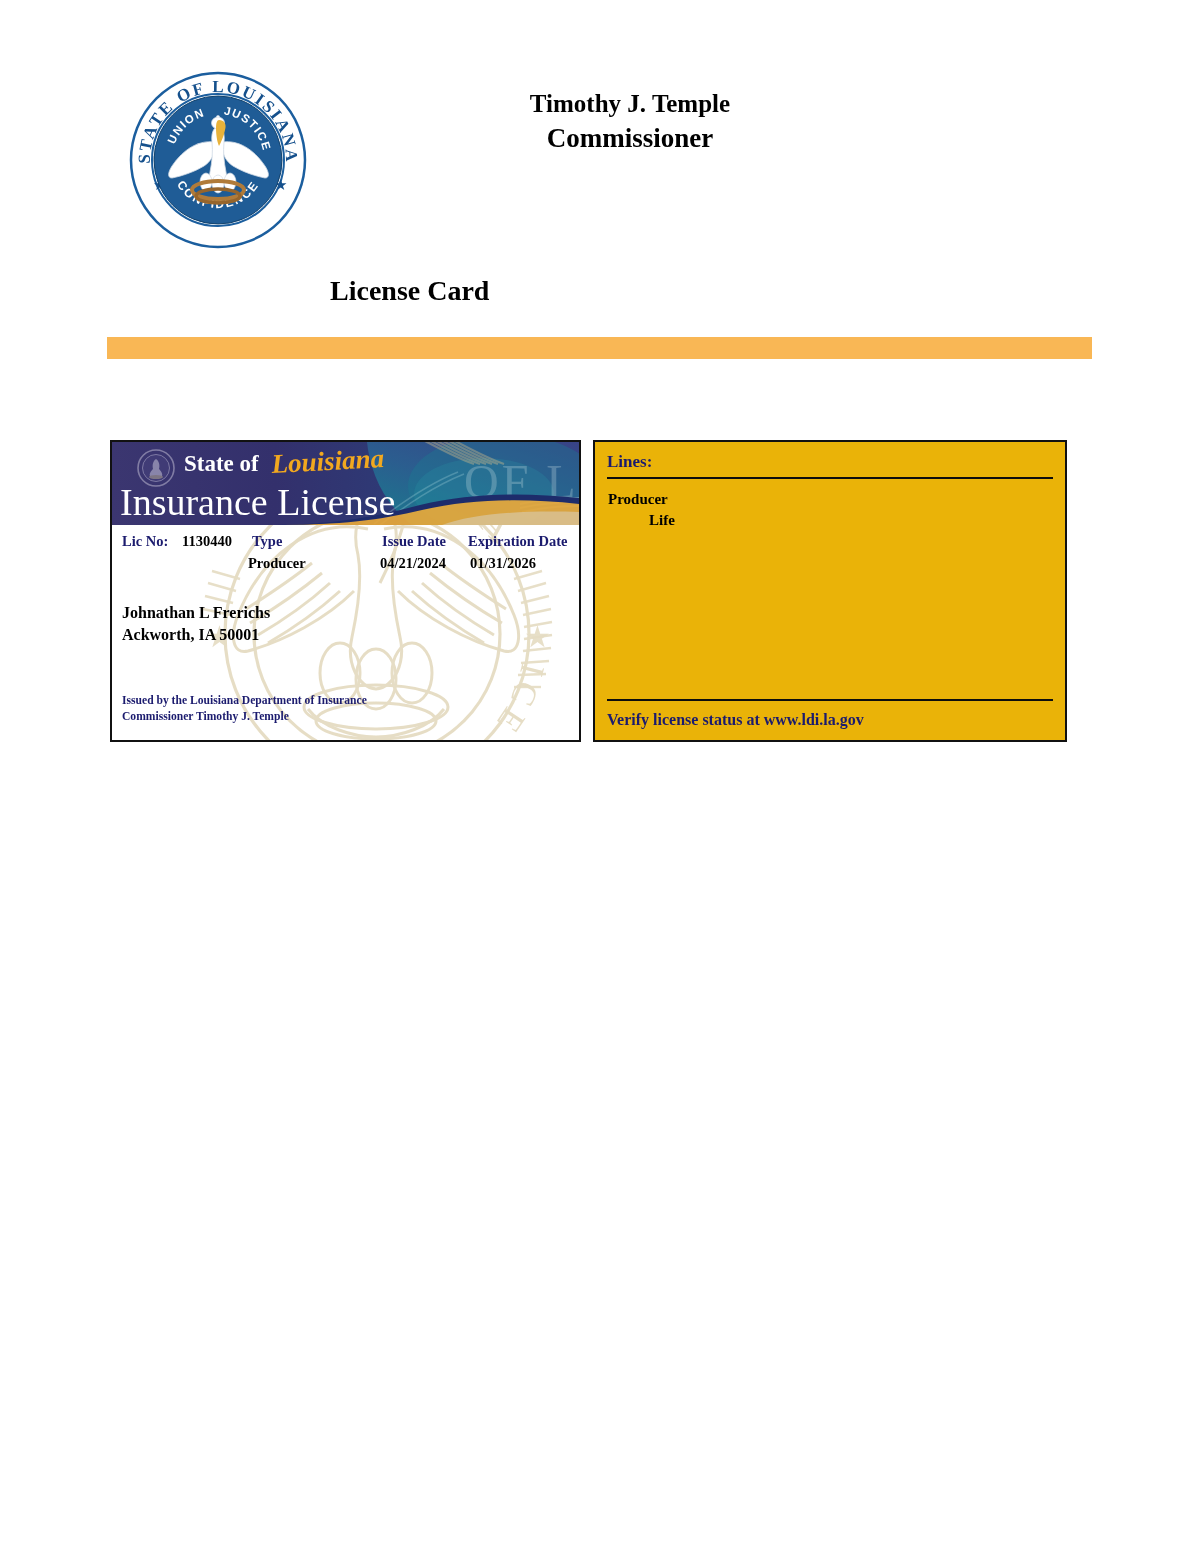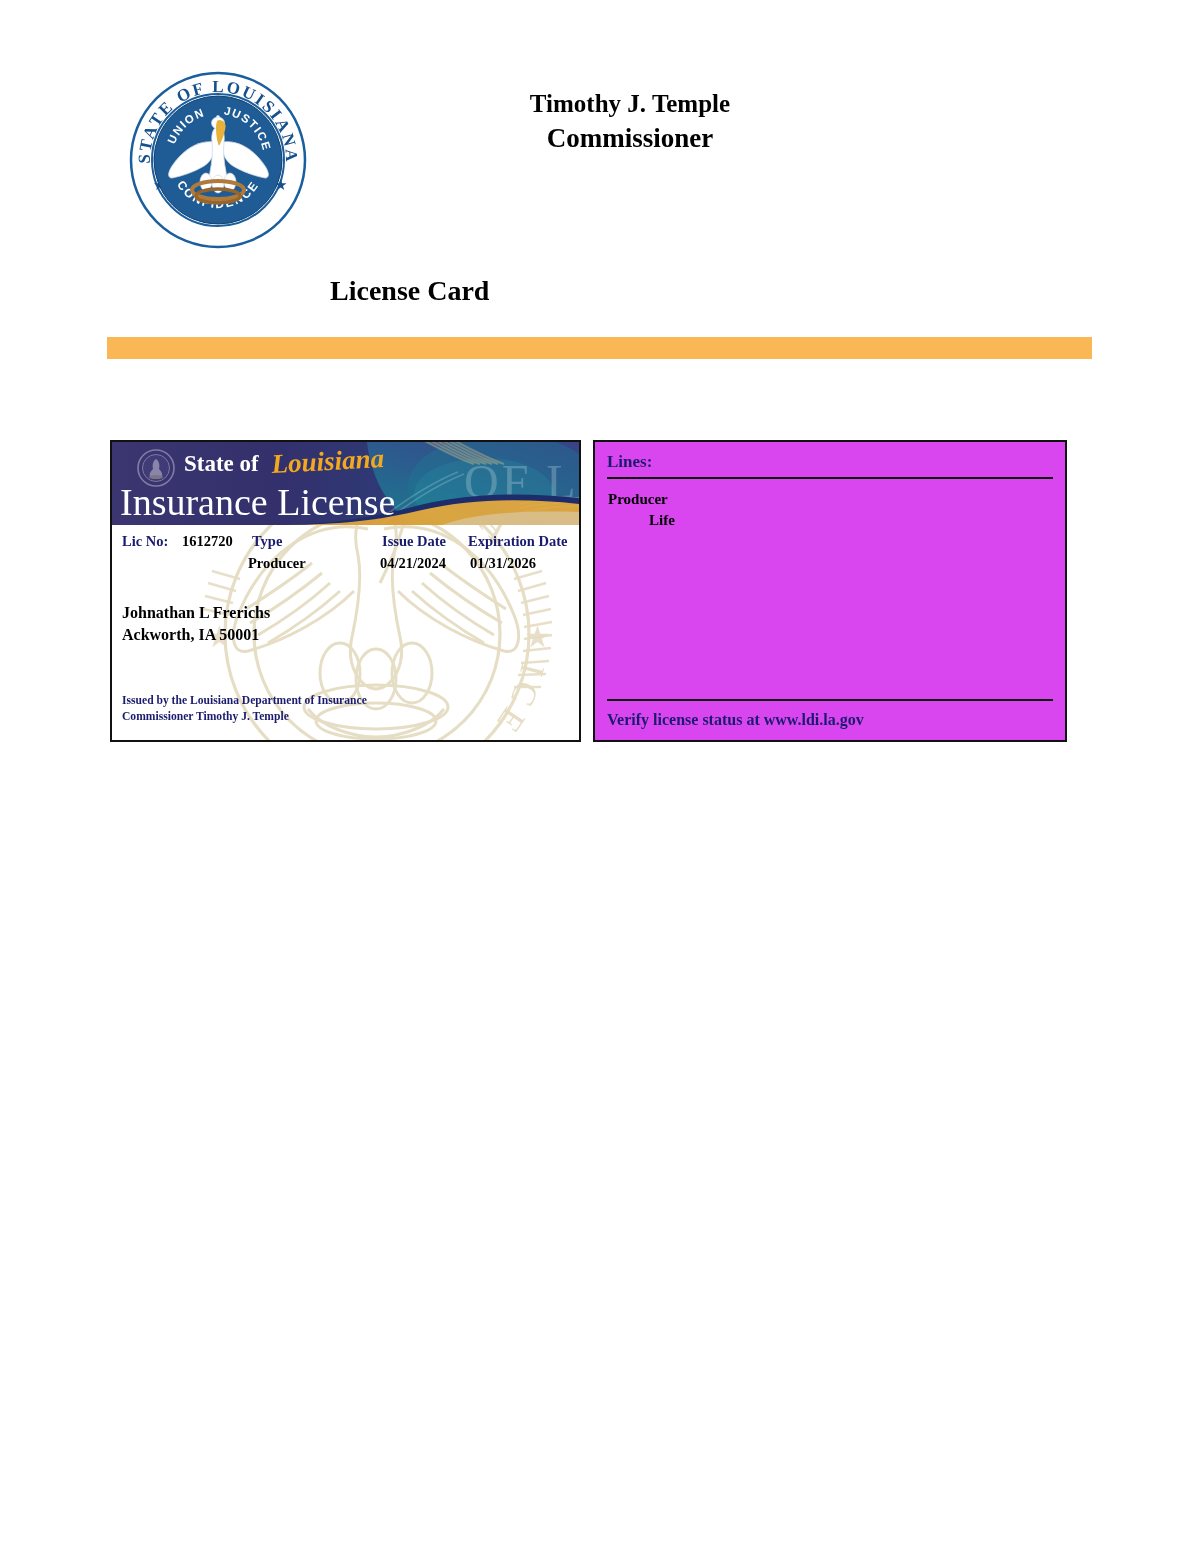--- a/index.html
+++ b/index.html
@@ -173,21 +173,21 @@
   }
 
   
   .lines-panel {
     position: absolute;
     left: 593px;
     top: 0;
     width: 474px;
     height: 302px;
     border: 2px solid #111111;
-    background: #d946ef;
+    background: #eab308;
     box-sizing: border-box;
     padding: 0;
   }
   .lines-inner {
     position: relative;
     height: 100%;
     padding: 11px 12px 0 12px;
     box-sizing: border-box;
   }
   .lines-title {
@@ -439,21 +439,21 @@
             <ellipse cx="214" cy="248" rx="72" ry="22"></ellipse>
             <ellipse cx="214" cy="262" rx="60" ry="18"></ellipse>
             <path d="M 146,250 C 160,268 190,278 214,278 C 238,278 268,268 282,250"></path>
           </g>
         </svg>
       </div>
 
       <div class="card-content">
         <div class="field-grid">
           <span class="fg-licno navy">Lic No:</span>
-          <span class="fg-licval">1612720</span>
+          <span class="fg-licval">1130440</span>
           <span class="fg-typelbl navy">Type</span>
           <span class="fg-typeval">Producer</span>
           <span class="fg-isslbl navy">Issue Date</span>
           <span class="fg-issval">04/21/2024</span>
           <span class="fg-explbl navy">Expiration Date</span>
           <span class="fg-expval">01/31/2026</span>
         </div>
 
         <div class="addr-block">
           <div>Johnathan L Frerichs</div>

